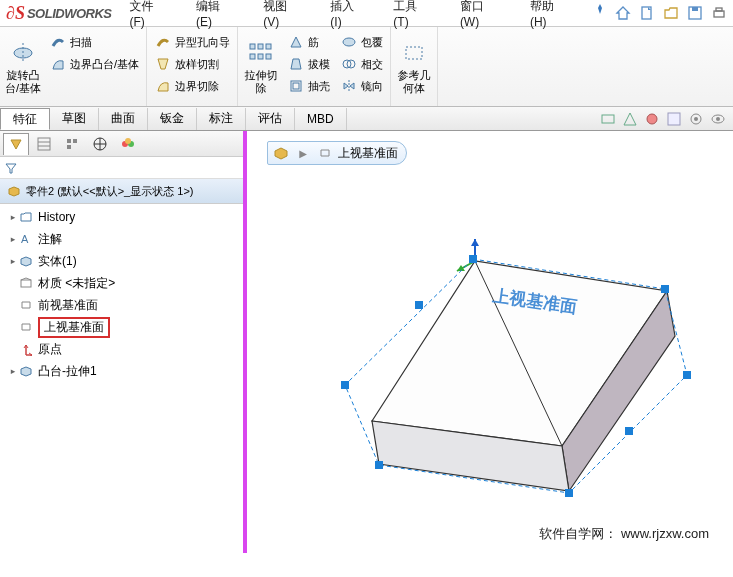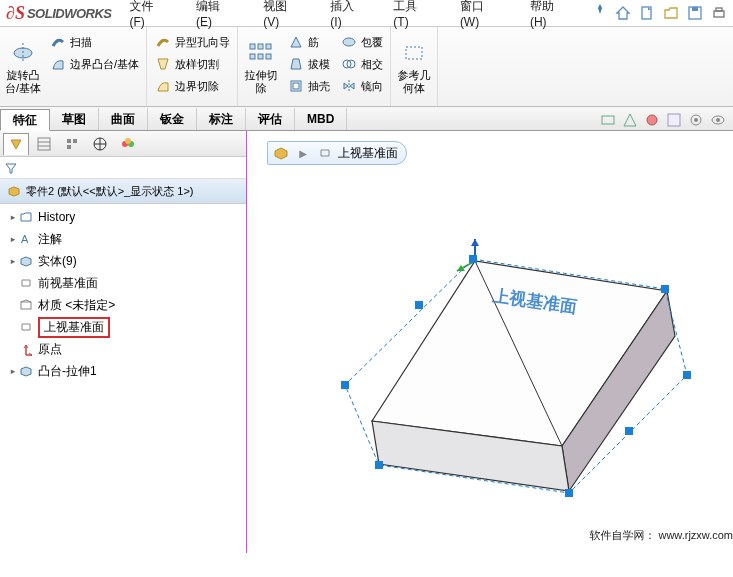--- a/index.html
+++ b/index.html
@@ -19,51 +19,51 @@
 .ribbon { height: 80px; background: linear-gradient(#fcfcfc, #f2f2f2); border-bottom: 1px solid #bbb; display: flex; }
 .ribbon-group { display: flex; flex-direction: row; align-items: flex-start; padding: 4px 2px; border-right: 1px solid #ddd; }
 .ribbon-big { display: flex; flex-direction: column; align-items: center; justify-content: center; width: 42px; height: 70px; cursor: pointer; font-size: 11px; text-align: center; line-height: 1.2; }
 .ribbon-big.highlight { border: 2px solid #d62e2e; }
 .ribbon-big-icon { width: 32px; height: 32px; display: flex; align-items: center; justify-content: center; font-size: 22px; }
 .ribbon-stack { display: flex; flex-direction: column; justify-content: flex-start; padding: 0 2px; }
 .ribbon-small { display: flex; align-items: center; height: 22px; cursor: pointer; font-size: 11px; padding: 0 3px; }
 .ribbon-small-icon { width: 18px; height: 18px; margin-right: 3px; display: flex; align-items: center; justify-content: center; font-size: 14px; }
 
 
-.tabs { height: 24px; background: linear-gradient(#f8f8f8, #e8e8e8); display: flex; align-items: flex-end; border-bottom: 1px solid #999; font-weight: bold; }
+.tabs { height: 24px; background: linear-gradient(#f8f8f8, #e8e8e8); display: flex; align-items: center; border-bottom: 1px solid #999; }
 .tab { padding: 0 12px; height: 22px; display: flex; align-items: center; font-size: 12px; cursor: pointer; border-right: 1px solid #ccc; }
 .tab.active { background: #fff; border-top: 1px solid #999; border-left: 1px solid #999; border-right: 1px solid #999; border-bottom: 1px solid #fff; margin-bottom: -1px; }
 .tabs-right { margin-left: auto; display: flex; padding-right: 4px; }
 .tabs-right-icon { width: 20px; height: 20px; margin: 0 1px; display: flex; align-items: center; justify-content: center; cursor: pointer; }
 
 
 .main { display: flex; height: calc(100% - 155px); }
 
 
-.tree-panel { width: 247px; border-right: 1px solid #d946ef; background: #fff; display: flex; flex-direction: column; }
+.tree-panel { width: 247px; border-right: 4px solid #d946ef; background: #fff; display: flex; flex-direction: column; }
 .tree-tabs { height: 26px; background: linear-gradient(#fafafa, #e8e8e8); display: flex; align-items: center; border-bottom: 1px solid #ccc; padding: 2px; }
 .tree-tab { width: 26px; height: 22px; display: flex; align-items: center; justify-content: center; cursor: pointer; margin: 0 1px; }
 .tree-tab.active { background: #fff; border: 1px solid #999; border-bottom: none; }
 .filter-row { height: 22px; display: flex; align-items: center; border-bottom: 1px solid #ddd; padding: 0 4px; }
 .tree-header { padding: 4px 6px; background: linear-gradient(#e8f0fa, #d0e0f0); font-size: 11px; display: flex; align-items: center; border-bottom: 1px solid #ccc; }
 .tree-body { flex: 1; overflow: auto; padding: 2px 0; }
 .tree-item { display: flex; align-items: center; height: 22px; padding-left: 8px; cursor: pointer; font-size: 12px; }
 .tree-item.highlight { }
 .tree-item.highlight .tree-label-box { border: 2px solid #d62e2e; padding: 0 4px; }
 .tree-icon { width: 16px; height: 16px; margin-right: 4px; display: flex; align-items: center; justify-content: center; font-size: 12px; }
 .tree-expand { width: 10px; text-align: center; color: #666; font-size: 9px; }
 
 
 .viewport { flex: 1; background: #fff; position: relative; }
 .breadcrumb { position: absolute; top: 10px; left: 20px; display: flex; align-items: center; background: linear-gradient(#f8fbff, #e2eefb); border: 1px solid #9abfe0; height: 24px; padding: 0 8px 0 4px; border-radius: 2px 12px 12px 2px; }
 .breadcrumb-icon { width: 18px; height: 18px; margin-right: 4px; display: flex; align-items: center; justify-content: center; }
 .model-area { position: absolute; top: 100px; left: 50px; width: 400px; height: 280px; }
 
 
-.watermark { position: absolute; bottom: 10px; right: 0; font-size: 11px; color: #222; }
+.watermark { position: absolute; bottom: 10px; right: 24px; font-size: 13px; color: #222; }
 
 
 svg { display: block; }
 </style>
 </head>
 <body>
 
 <div class="menubar">
   <div class="logo">
     <span class="logo-icon">∂S</span>
@@ -373,40 +373,40 @@
           </span>
           <span>注解</span>
         </div>
       <div class="tree-item">
           <span class="tree-expand">▸</span>
           <span class="tree-icon">
             <svg width="14" height="14">
               <path d="M2 10 L7 12 L12 10 L12 5 L7 3 L2 5 Z" fill="#c9dcea" stroke="#4a7aa5"></path>
             </svg>
           </span>
-          <span>实体(9)</span>
-        </div>
-      <div class="tree-item">
-          <span class="tree-expand"></span>
-          <span class="tree-icon">
-            <svg width="14" height="14">
-              <path d="M3 4 L11 4 L11 10 L3 10 Z" fill="none" stroke="#888"></path>
-            </svg>
-          </span>
-          <span>前视基准面</span>
+          <span>实体(1)</span>
         </div>
       <div class="tree-item">
           <span class="tree-expand"></span>
           <span class="tree-icon">
             <svg width="14" height="14">
               <rect x="2" y="4" width="10" height="7" fill="none" stroke="#888"></rect>
               <path d="M2 4 L7 2 L12 4" fill="none" stroke="#888"></path>
             </svg>
           </span>
           <span>材质 &lt;未指定&gt;</span>
+        </div>
+      <div class="tree-item">
+          <span class="tree-expand"></span>
+          <span class="tree-icon">
+            <svg width="14" height="14">
+              <path d="M3 4 L11 4 L11 10 L3 10 Z" fill="none" stroke="#888"></path>
+            </svg>
+          </span>
+          <span>前视基准面</span>
         </div>
       <div class="tree-item highlight">
           <span class="tree-expand"></span>
           <span class="tree-icon">
             <svg width="14" height="14">
               <path d="M3 4 L11 4 L11 10 L3 10 Z" fill="none" stroke="#888"></path>
             </svg>
           </span>
           <span class="tree-label-box">上视基准面</span>
         </div>

